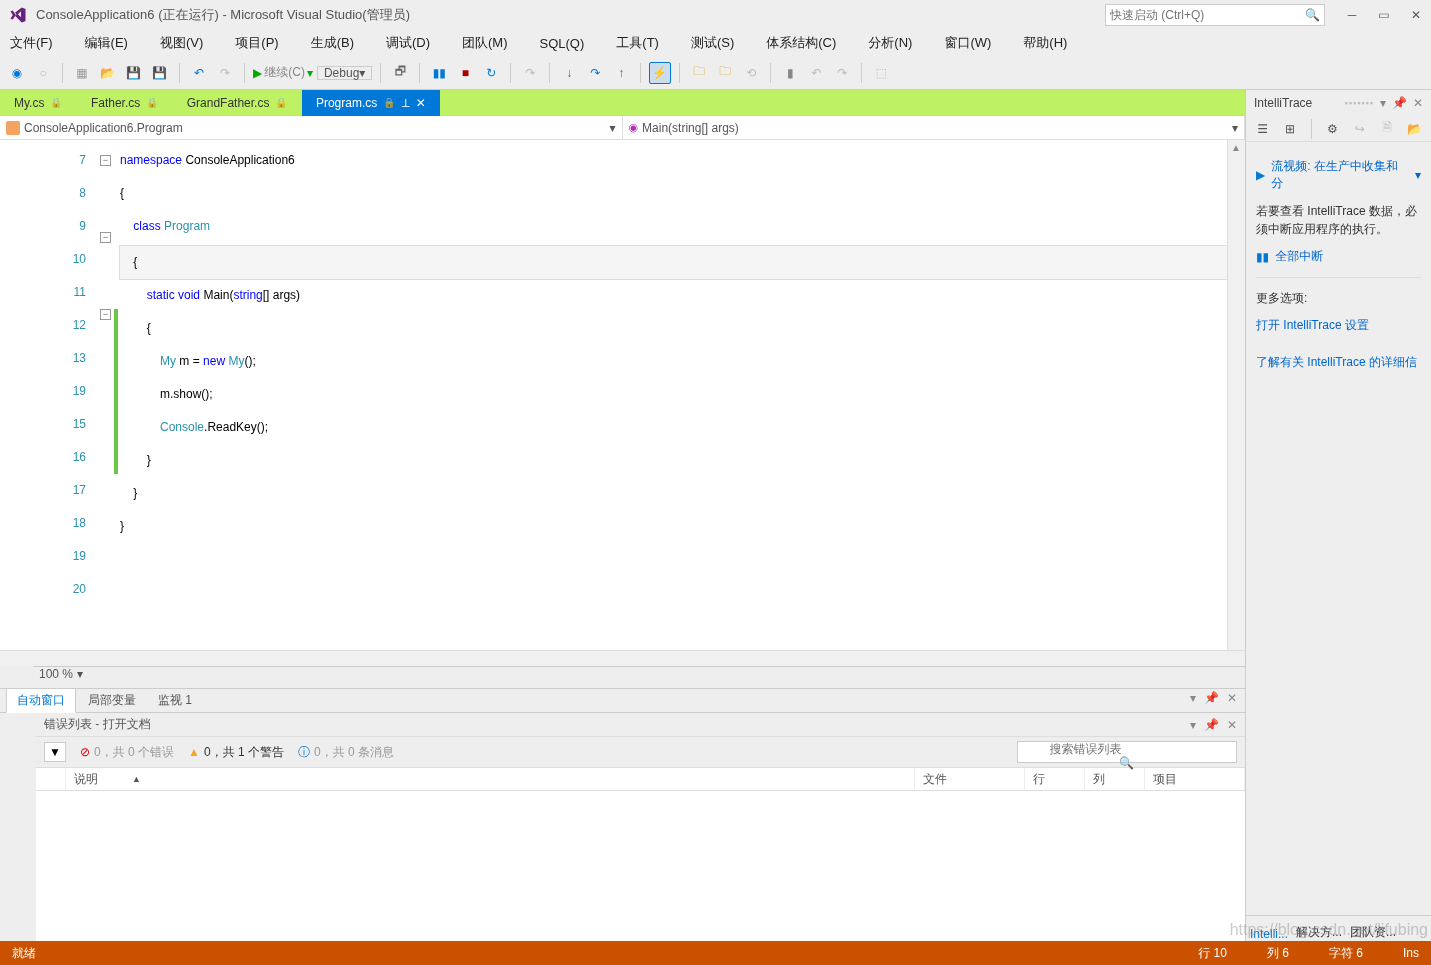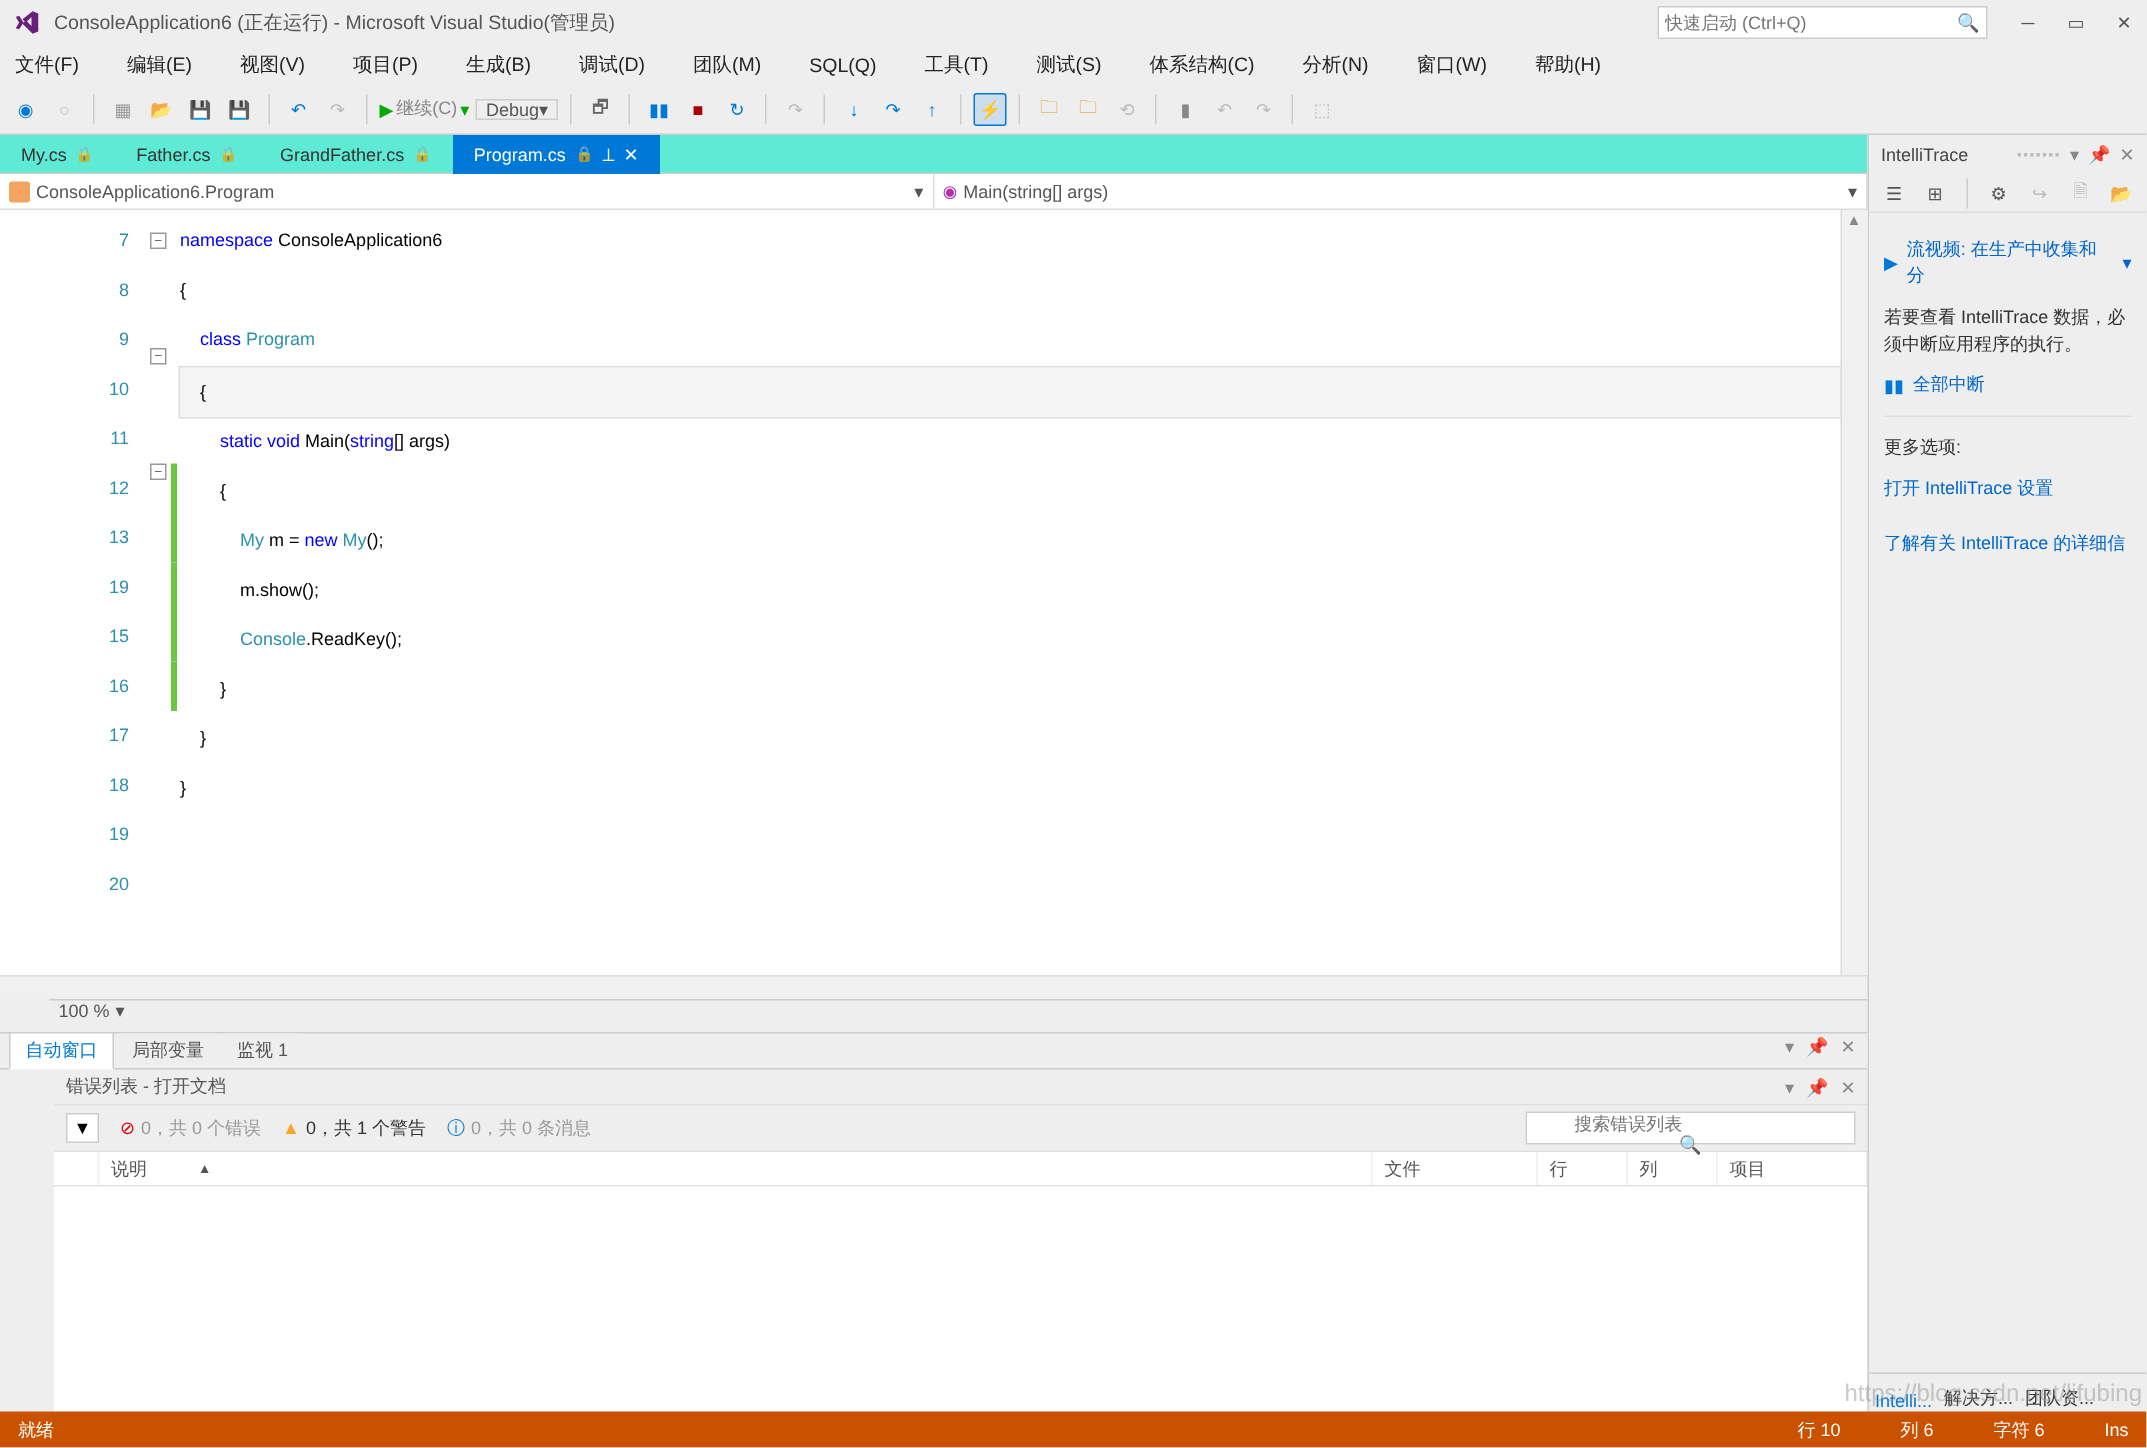--- a/index.html
+++ b/index.html
@@ -14,21 +14,21 @@
 .win-btn { width:14px; height:14px; display:flex; align-items:center; justify-content:center; color:#555; cursor:pointer; }
 .menubar { height:26px; background:#eee; display:flex; align-items:center; padding:0 10px; gap:32px; color:#222; }
 .menubar span { cursor:pointer; font-size:13px; }
 .toolbar { height:34px; background:#eee; border-bottom:1px solid #ccc; display:flex; align-items:center; padding:0 6px; gap:4px; }
 .tb-btn { width:22px; height:22px; display:flex; align-items:center; justify-content:center; color:#0078d7; border-radius:2px; }
 .tb-sep { width:1px; height:20px; background:#ccc; margin:0 4px; }
 .tb-drop { display:flex; align-items:center; gap:2px; color:#888; }
 .tb-debug { border:1px solid #ccc; padding:1px 6px; font-size:12px; color:#555; height:14px; display:flex; align-items:center; }
 .main-area { flex:1; display:flex; min-height:0; }
 .editor-column { flex:1; display:flex; flex-direction:column; min-width:0; }
-.doc-tabs { height:26px; background:#5eead4; display:flex; align-items:center; border-bottom:1px solid #ccc; }
+.doc-tabs { height:26px; background:#bef264; display:flex; align-items:center; border-bottom:1px solid #ccc; }
 .doc-tab { height:26px; padding:0 14px; display:flex; align-items:center; gap:6px; color:#333; font-size:13px; cursor:pointer; }
 .doc-tab.active { background:#0078d7; color:#fff; }
 .lock-icon { font-size:10px; opacity:.7; }
 .pin-icon,.close-icon { font-size:12px; }
 .navbar { height:24px; background:#fff; border-bottom:1px solid #ddd; display:flex; }
 .navbar-item { flex:1; border-right:1px solid #ddd; display:flex; align-items:center; padding:0 6px; color:#555; gap:4px; }
 .ns-icon { width:14px; height:14px; background:#f4a460; border-radius:2px; display:inline-block; }
 .method-icon { color:#b030b0; font-size:11px; }
 .code-editor { flex:1; background:#fff; display:flex; overflow:hidden; position:relative; }
 .gutter { width:100px; background:#fff; text-align:right; padding-right:14px; color:#2b91af; font-family:Consolas,monospace; font-size:24px; line-height:33px; padding-top:4px; }

